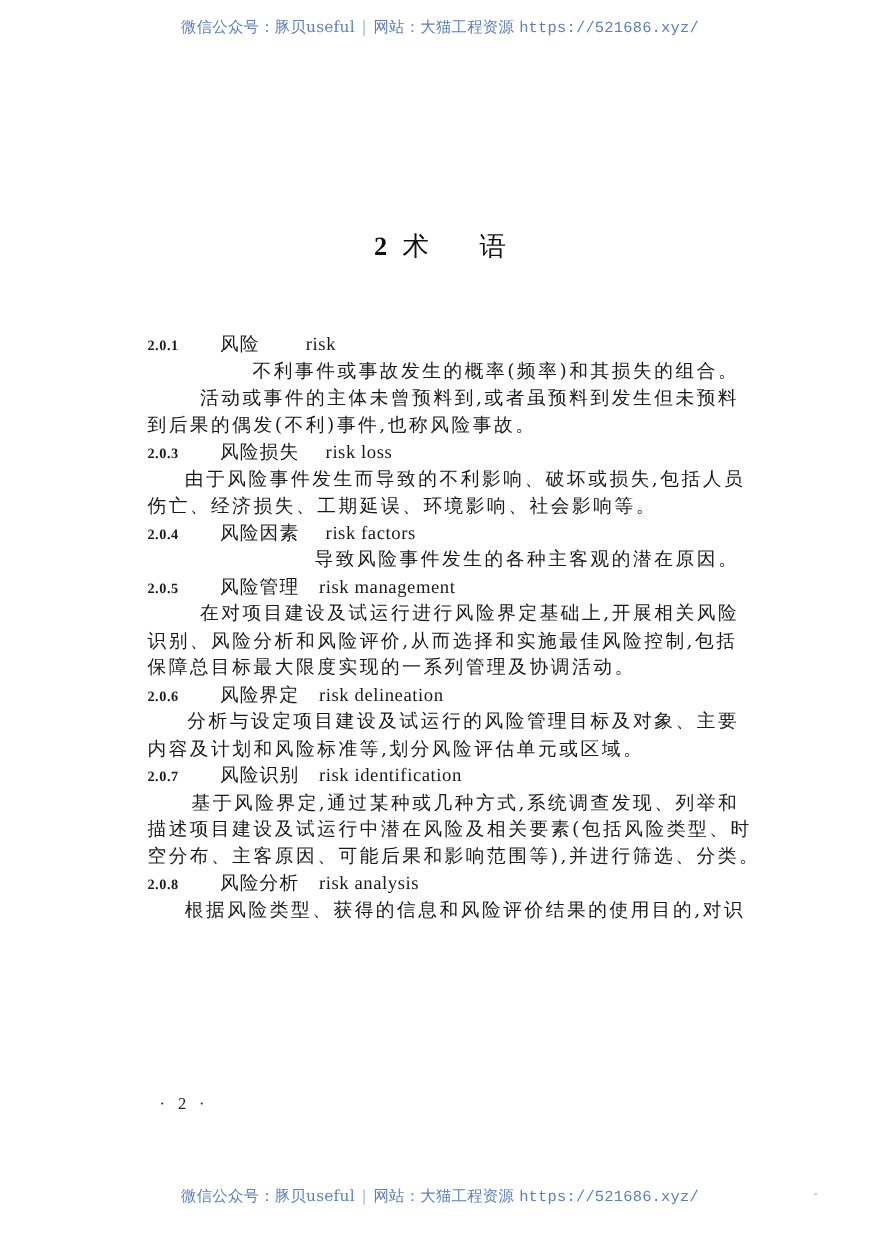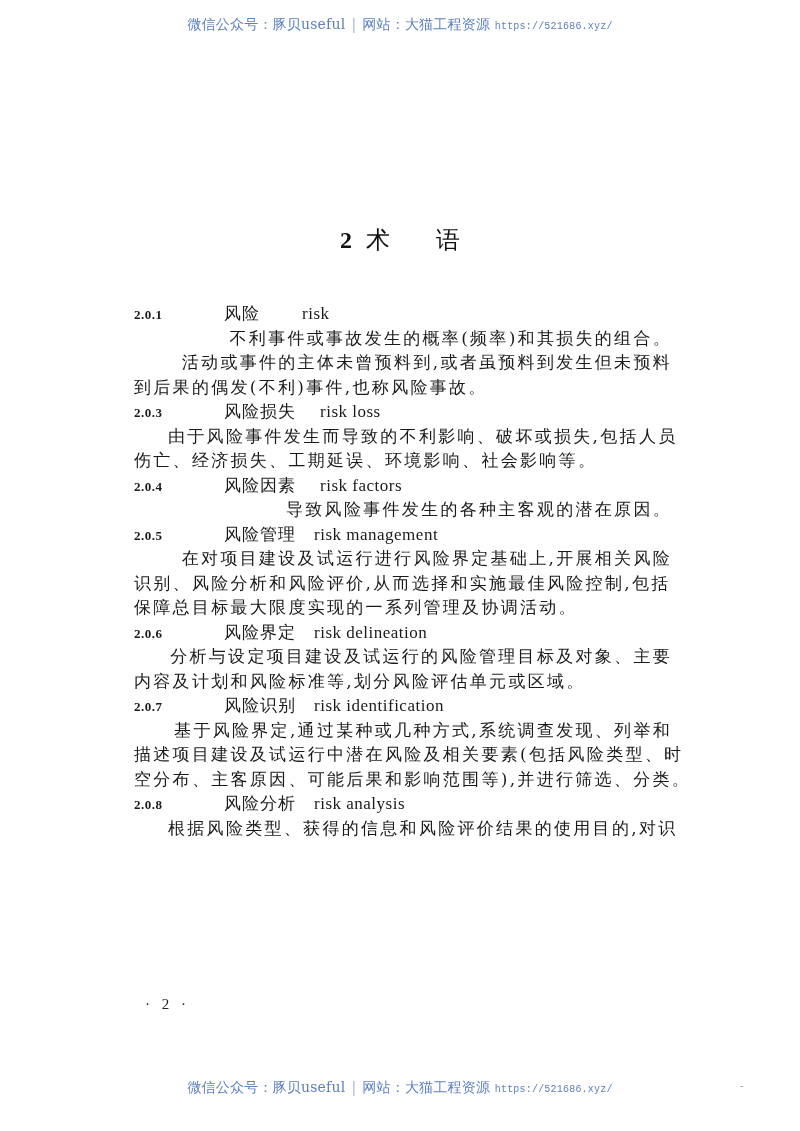--- a/index.html
+++ b/index.html
@@ -1,35 +1,35 @@
 <!DOCTYPE html>
 <html><head>
 <meta charset="utf-8">
 <style>
   html, body { margin: 0; padding: 0; background: #ffffff; }
   body { width: 800px; height: 1131px; position: relative; overflow: hidden;
          font-family: "DejaVu Serif", "Liberation Serif", serif; color: #1a1a1a; }
   .watermark { position: absolute; left: 0; width: 800px; text-align: center;
                font-family: "DejaVu Serif", "Liberation Serif", serif;
                font-size: 14px; color: #5b7fbf; letter-spacing: 0.2px; white-space: nowrap; }
-  .watermark .mono { font-family: "Liberation Mono", "DejaVu Sans Mono", monospace; font-size: 10px; }
+  .watermark .mono { font-family: "Liberation Mono", "DejaVu Sans Mono", monospace; font-size: 14px; }
   .watermark .sep { color: #9fb4d8; margin: 0 6px; }
   .wm-top { top: 16px; }
   .wm-bottom { top: 1079px; }
   .dash { position: absolute; left: 740px; top: 1080px; color: #888; font-size: 10px; }
-  .title { position: absolute; top: 224px; left: 0; width: 800px; text-align: center;
+  .title { position: absolute; top: 208px; left: 0; width: 800px; text-align: center;
            font-size: 24px; color: #111; }
   .title .num { font-family: "Liberation Serif", serif; font-weight: bold; margin-right: 14px; }
   .title .w1 { margin-right: 46px; }
   .content { position: absolute; left: 134px; top: 301px; width: 538px; }
   .line { font-size: 17px; line-height: 24.5px; height: 24.5px; white-space: nowrap; letter-spacing: 2.3px; }
   .term { letter-spacing: 0; }
   .term .tnum { font-family: "Liberation Serif", serif; font-weight: bold; font-size: 13px;
                 display: inline-block; width: 66px; letter-spacing: 0.5px; }
-  .term .tzh { display: inline-block; letter-spacing: 1px; margin-left: 24px; }
+  .term .tzh { display: inline-block; letter-spacing: 1px; }
   .term .ten { font-family: "Liberation Serif", serif; font-size: 17px; letter-spacing: 0.5px; }
   .indent { text-indent: 34px; text-align: right; }
   .pageno { position: absolute; left: 145px; top: 996px; font-family: "Liberation Serif", serif;
             font-size: 15px; color: #222; letter-spacing: 4px; }
 </style>
 </head>
 <body>
 
 <div class="watermark wm-top">
   <span>微信公众号：豚贝useful</span><span class="sep">|</span><span>网站：大猫工程资源</span>

